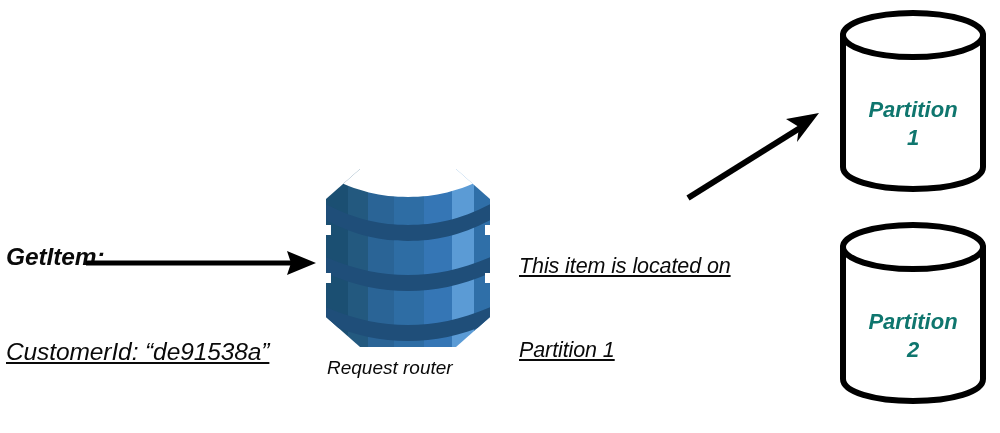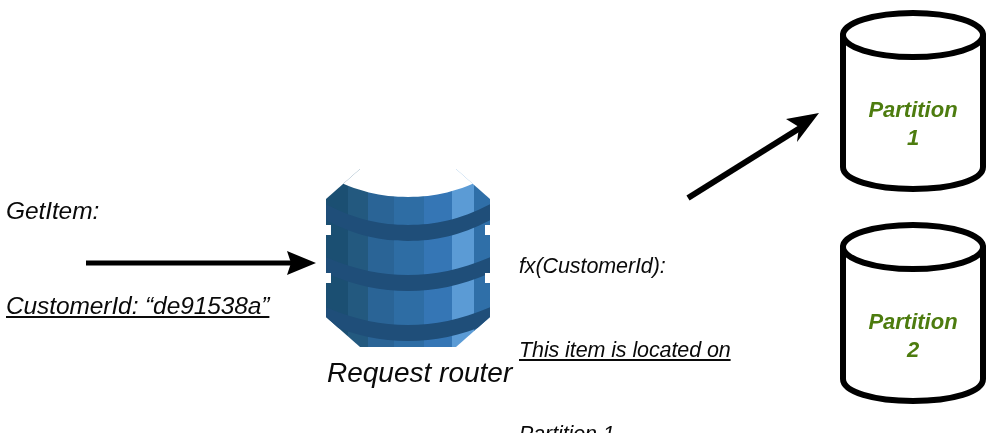--- a/index.html
+++ b/index.html
@@ -19,22 +19,23 @@
 
   
   .textblock {
     position: absolute;
     font-style: italic;
     line-height: 1.30;
     white-space: pre;
     color: #0a0a0a;
   }
   .textblock .hdr {
-    font-weight: normal;
+    font-weight: bold;
     display: block;
+    margin-top: 46px;
   }
   .textblock .ln {
     display: block;
     font-weight: normal;
     text-decoration: underline;
   }
 
   #request-block {
     left: 6px;
     top: 131px;
@@ -46,21 +47,21 @@
     left: 519px;
     top: 197px;
     font-size: 21.5px;
     letter-spacing: -0.1px;
   }
 
   #router-caption {
     position: absolute;
     left: 327px;
     top: 357px;
-    font-size: 28px;
+    font-size: 19px;
     font-style: italic;
     color: #0a0a0a;
     white-space: pre;
   }
 
   
   .arrow-svg {
     position: absolute;
     overflow: visible;
   }
@@ -91,21 +92,21 @@
 
   .cyl-label {
     position: absolute;
     left: 0;
     width: 100%;
     text-align: center;
     font-weight: bold;
     font-style: italic;
     font-size: 22px;
     line-height: 1.25;
-    color: #4d7c0f;
+    color: #0f766e;
     pointer-events: none;
   }
   #partition-1 .cyl-label { top: 88px; }
   #partition-2 .cyl-label { top: 88px; }
 </style>
 </head>
 <body>
 
 <div id="canvas">
 
@@ -156,21 +157,20 @@
       <rect x="0" y="60" width="9" height="10"></rect>
       <rect x="0" y="108" width="9" height="10"></rect>
       <rect x="163" y="60" width="9" height="10"></rect>
       <rect x="163" y="108" width="9" height="10"></rect>
     </g>
   </svg>
 
   <div id="router-caption">Request router</div>
 
   <div class="textblock" id="fx-block">
-    <span class="hdr">fx(CustomerId):</span>
     <span class="ln">This item is located on</span>
     <span class="ln">Partition 1</span>
   </div>
 
   <svg class="arrow-svg" id="arrow-route" width="150" height="110" viewBox="0 0 150 110">
     <line x1="8" y1="98" x2="120" y2="28" stroke="#000000" stroke-width="6"></line>
     <polygon points="139,13 106,19 119,27 117,42" fill="#000000"></polygon>
   </svg>
 
   <div class="cylinder" id="partition-1">

